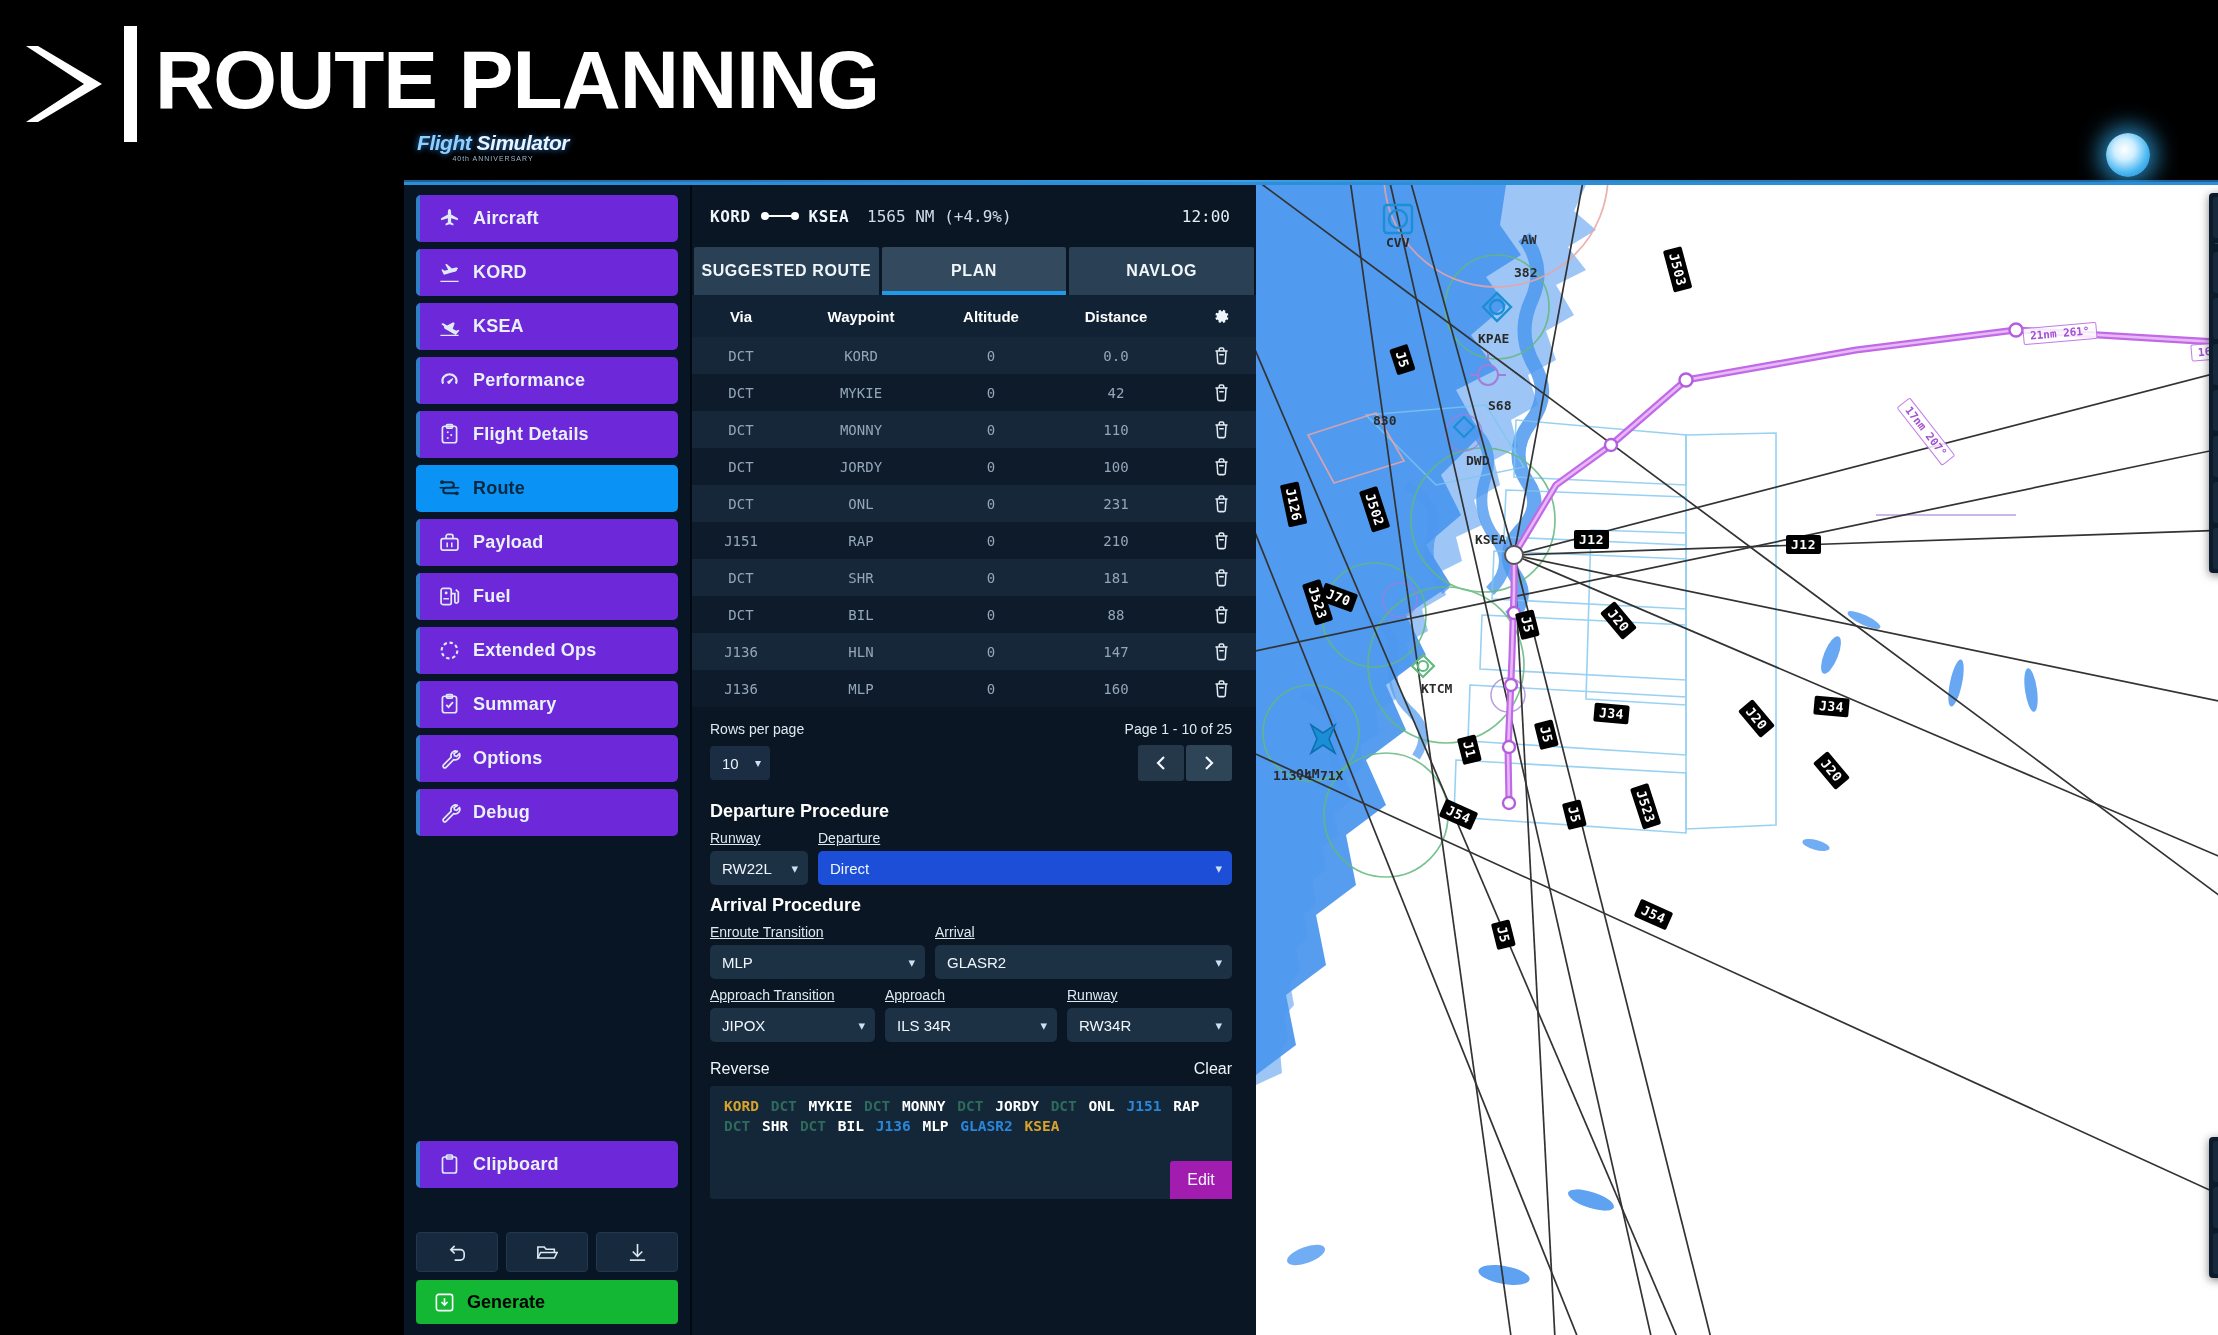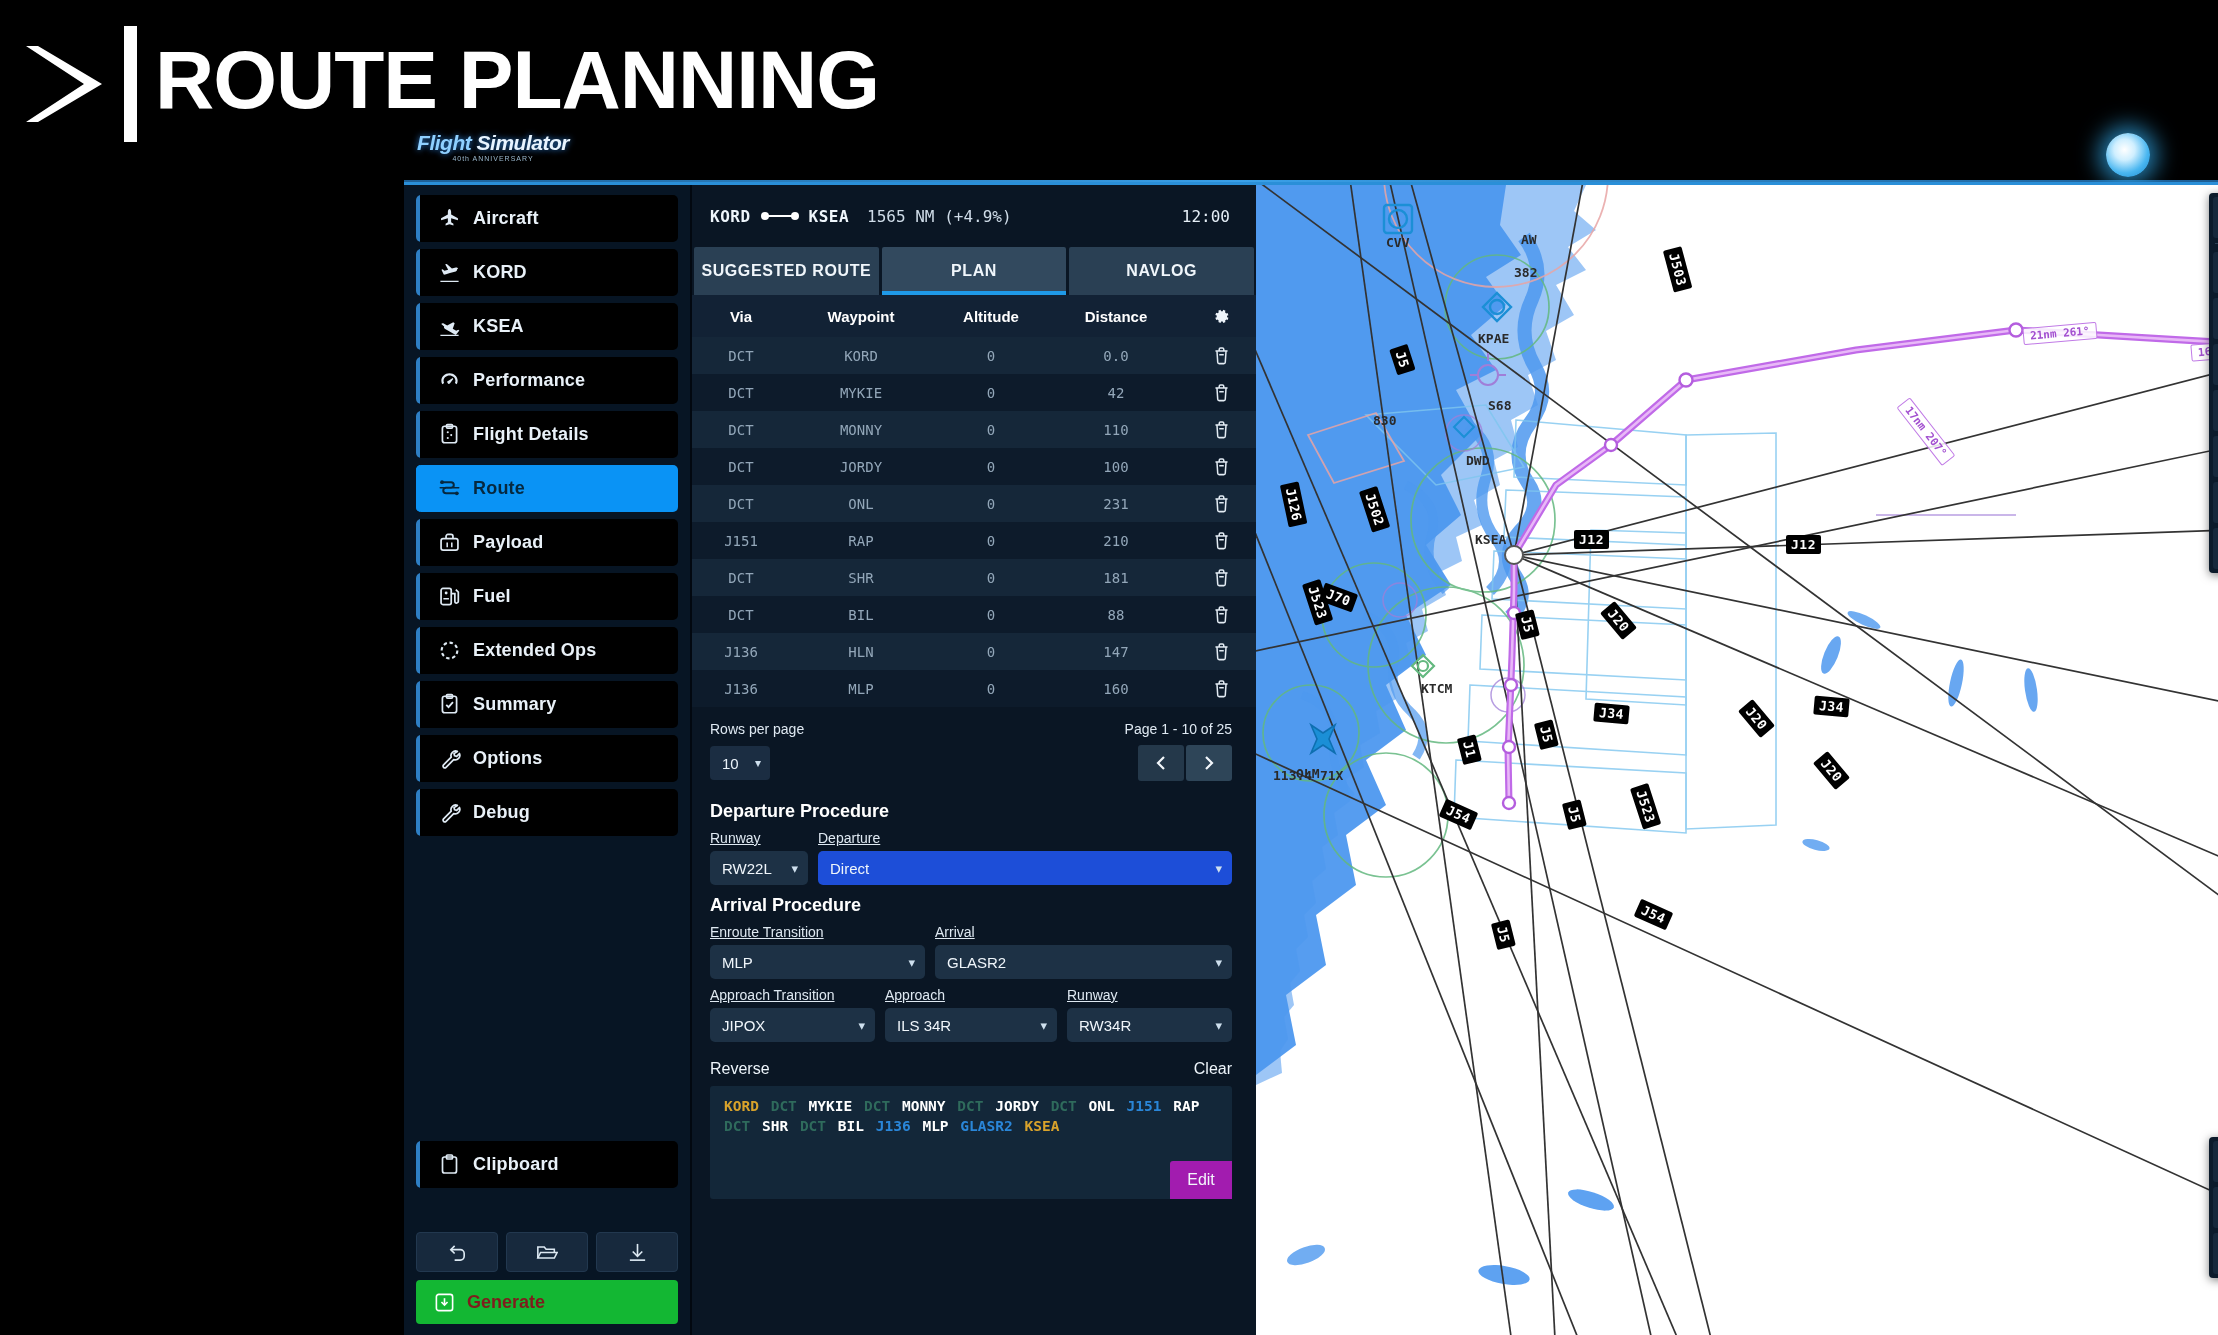--- a/index.html
+++ b/index.html
@@ -47,21 +47,21 @@
     box-shadow:0 0 22px 7px rgba(50,170,235,.75);
   }
 
   
   #sidebar{
     position:absolute; left:0; top:0; width:286px; height:1153px;
     background:#071524; padding:10px 12px 0 12px;
   }
   .side-item{
     position:relative; height:47px; margin-bottom:7px; border-radius:5px;
-    background:#000000; display:flex; align-items:center; padding-left:20px;
+    background:#6d28d9; display:flex; align-items:center; padding-left:20px;
     cursor:pointer; overflow:hidden;
   }
   .side-item:before{
     content:""; position:absolute; left:0; top:0; bottom:0; width:4px; background:#2e7fc4;
   }
   .side-item .ico{
     width:26px; height:22px; margin-right:11px; display:flex; align-items:center; justify-content:center;
     color:#dfeaf4; flex:0 0 auto;
   }
   .side-item .lbl{ font-size:18px; color:#e9f1f8; font-weight:bold; letter-spacing:.2px; }
@@ -74,21 +74,21 @@
   #sideBottom{ position:absolute; left:12px; right:12px; bottom:14px; }
   #iconRow{ display:flex; gap:8px; margin:44px 0 8px 0; }
   .ibtn{
     flex:1; height:40px; background:#17293d; border:1px solid #22384f; border-radius:4px;
     display:flex; align-items:center; justify-content:center; color:#dde9f3; cursor:pointer;
   }
   #generate{
     height:44px; background:#13b733; border-radius:4px; display:flex; align-items:center;
     padding-left:18px; gap:12px; cursor:pointer;
   }
-  #generate .glbl{ font-size:18px; font-weight:bold; color:#7f1d1d; }
+  #generate .glbl{ font-size:18px; font-weight:bold; color:#000000; }
 
   
   #center{
     position:absolute; left:286px; top:0; width:566px; height:1153px;
     background:#0a1624; border-left:2px solid #020810;
   }
   #routeBar{
     height:62px; display:flex; align-items:center; padding:0 26px 0 18px;
     font-family:"DejaVu Sans Mono", monospace; color:#eef5fb;
   }

